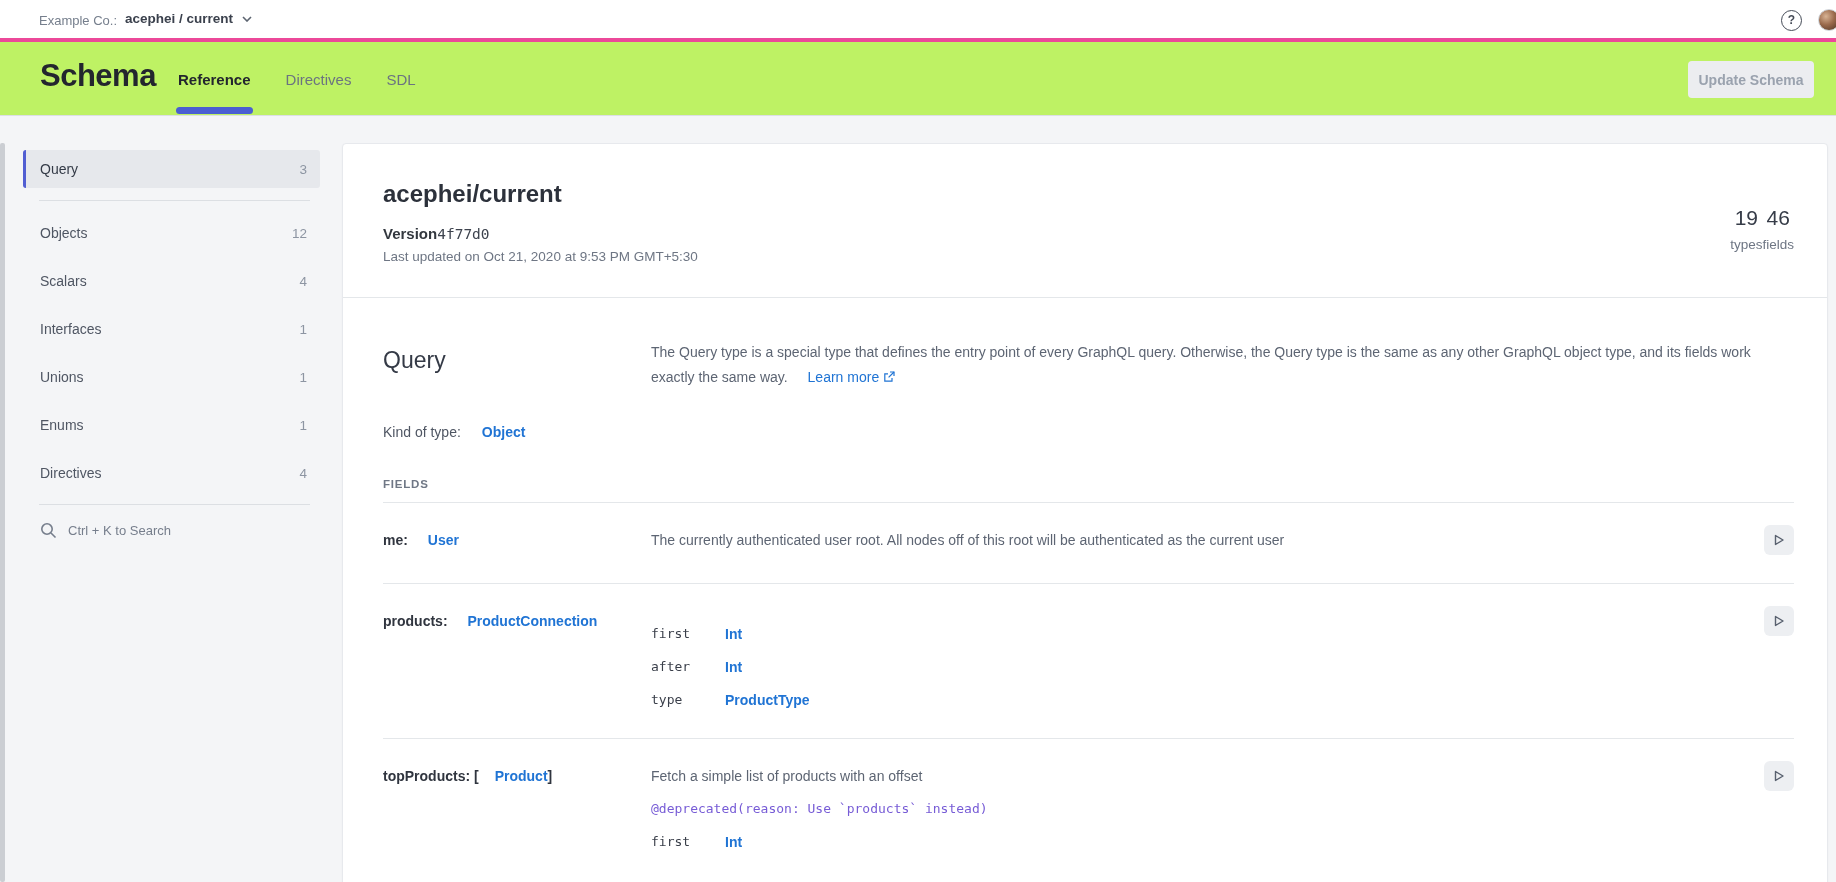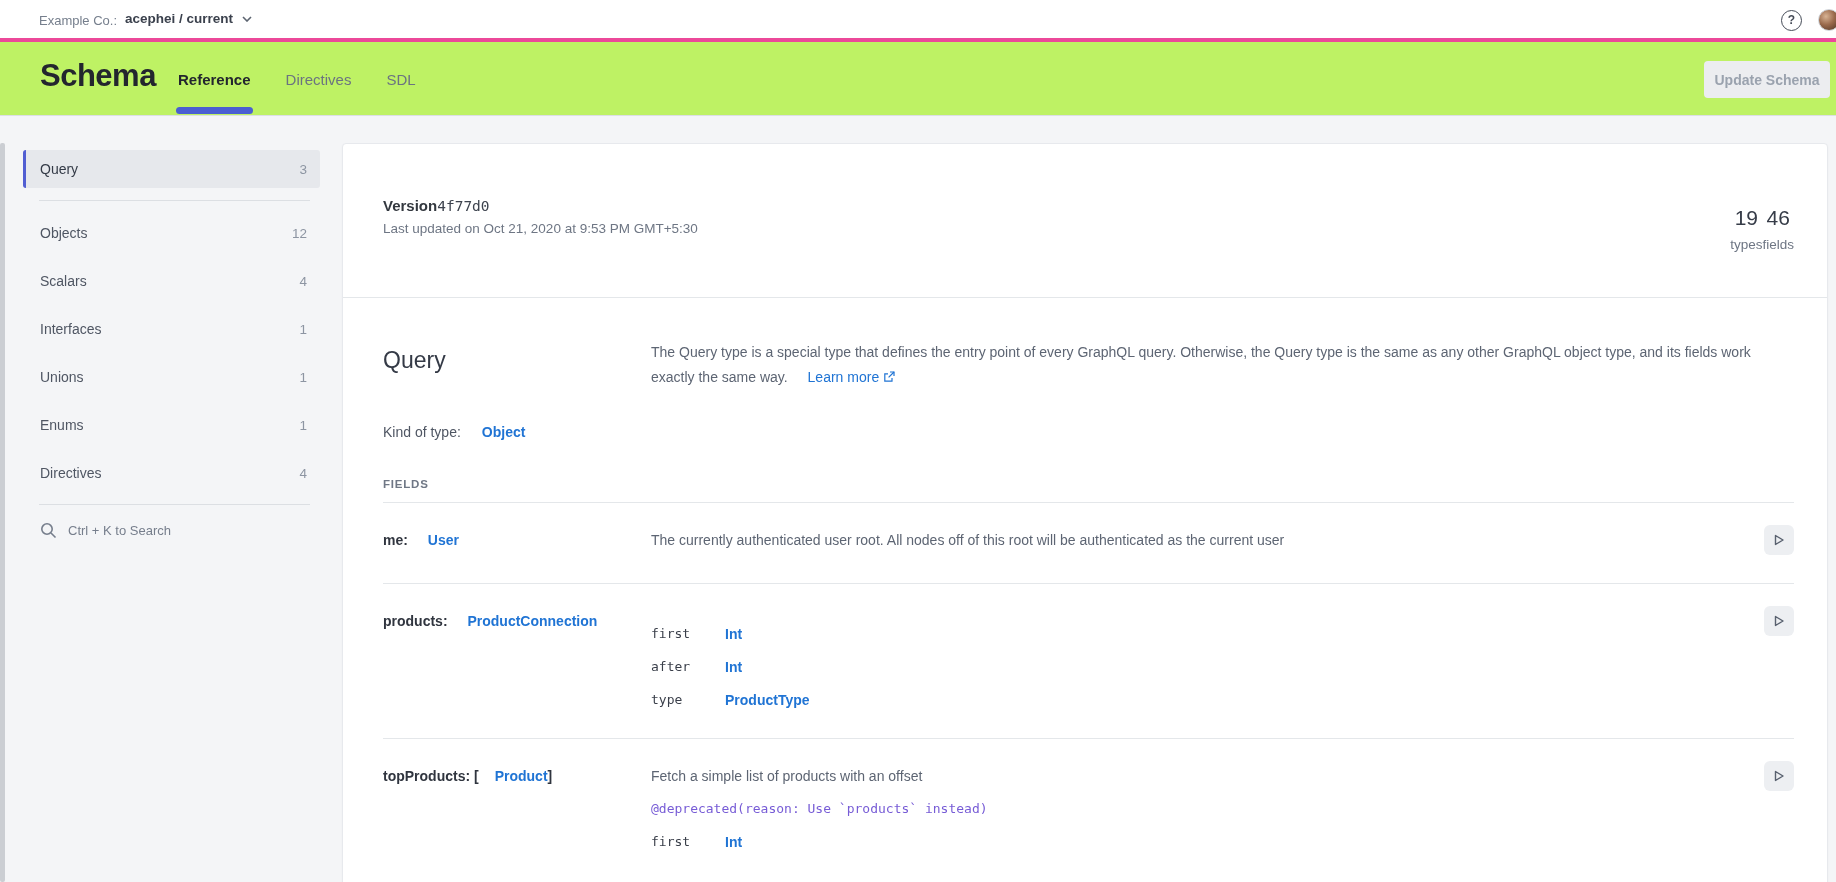--- a/index.html
+++ b/index.html
@@ -13,21 +13,21 @@
   .help-button { position:absolute; left:1781px; top:10px; width:21px; height:21px; border:1.5px solid #454b57; border-radius:50%; color:#454b57; font-size:12px; font-weight:700; text-align:center; line-height:18px; cursor:pointer; background:#fff; }
   .avatar { position:absolute; left:1818px; top:9px; width:22px; height:22px; border-radius:50%; background:radial-gradient(circle at 35% 32%, #d8b394 0%, #9a6a4c 45%, #4a3122 100%); border:1px solid #cfd3d8; }
 
   
   .header { position:absolute; top:42px; left:0; right:0; height:74px; background:#bef264; border-bottom:1px solid #dcdfe4; z-index:4; }
   .page-title { position:absolute; left:40px; top:16px; font-size:31px; font-weight:700; color:#23262e; letter-spacing:-0.5px; }
   .tabs { position:absolute; left:176px; top:0; height:74px; display:flex; gap:31px; }
   .tab { display:flex; align-items:center; font-size:15px; color:#6b7381; position:relative; padding:0 2px; cursor:pointer; }
   .tab.active { color:#23262e; font-weight:700; }
   .tab.active::after { content:""; position:absolute; left:0; right:0; bottom:2px; height:7px; border-radius:4px; background:#4a5fd2; }
-  .update-btn { position:absolute; right:6px; top:19px; width:126px; height:37px; background:#ecedf0; color:#9aa2ae; font-size:14px; font-weight:700; border:none; border-radius:4px; font-family:"Liberation Sans", sans-serif; cursor:default; }
+  .update-btn { position:absolute; right:22px; top:19px; width:126px; height:37px; background:#ecedf0; color:#9aa2ae; font-size:14px; font-weight:700; border:none; border-radius:4px; font-family:"Liberation Sans", sans-serif; cursor:default; }
 
   
   .page-scrollbar { position:absolute; left:0; top:143px; width:5px; bottom:0; background:#cbced3; border-radius:2px; }
 
   
   .sidebar { position:absolute; left:23px; top:143px; width:297px; }
   .sidebar-item { position:relative; height:38px; display:flex; align-items:center; justify-content:space-between; padding:0 13px 0 17px; font-size:14px; color:#4f5663; border-radius:3px; cursor:pointer; margin-bottom:10px; }
   .sidebar-item .count { color:#8d95a2; font-size:13.5px; }
   .sidebar-item.active { background:#e6e8ec; color:#343b47; margin-top:7px; margin-bottom:0; }
   .sidebar-item.active::before { content:""; position:absolute; left:0; top:0; bottom:0; width:3px; background:#515ed2; border-radius:3px 0 0 3px; }
@@ -143,20 +143,21 @@
     <svg width="17" height="17" viewBox="0 0 17 17" fill="none" stroke="#767e8c" stroke-width="1.6">
         <circle cx="7" cy="7" r="5.2"></circle>
         <line x1="11" y1="11" x2="15.5" y2="15.5"></line>
       </svg>
     <span>Ctrl + K to Search</span>
   </div>
 </div>
 
 <div class="card">
   <div class="card-header">
+    <div class="graph-title">acephei/current</div>
     <div class="version-line">
       <span class="vlabel">Version</span><span class="vvalue">4f77d0</span>
     </div>
     <div class="updated-line">Last updated on Oct 21, 2020 at 9:53 PM GMT+5:30</div>
     <div class="stats" id="stats">
         <div class="stat">
           <div class="num">19</div>
           <div class="lbl">types</div>
         </div>
         <div class="stat">

